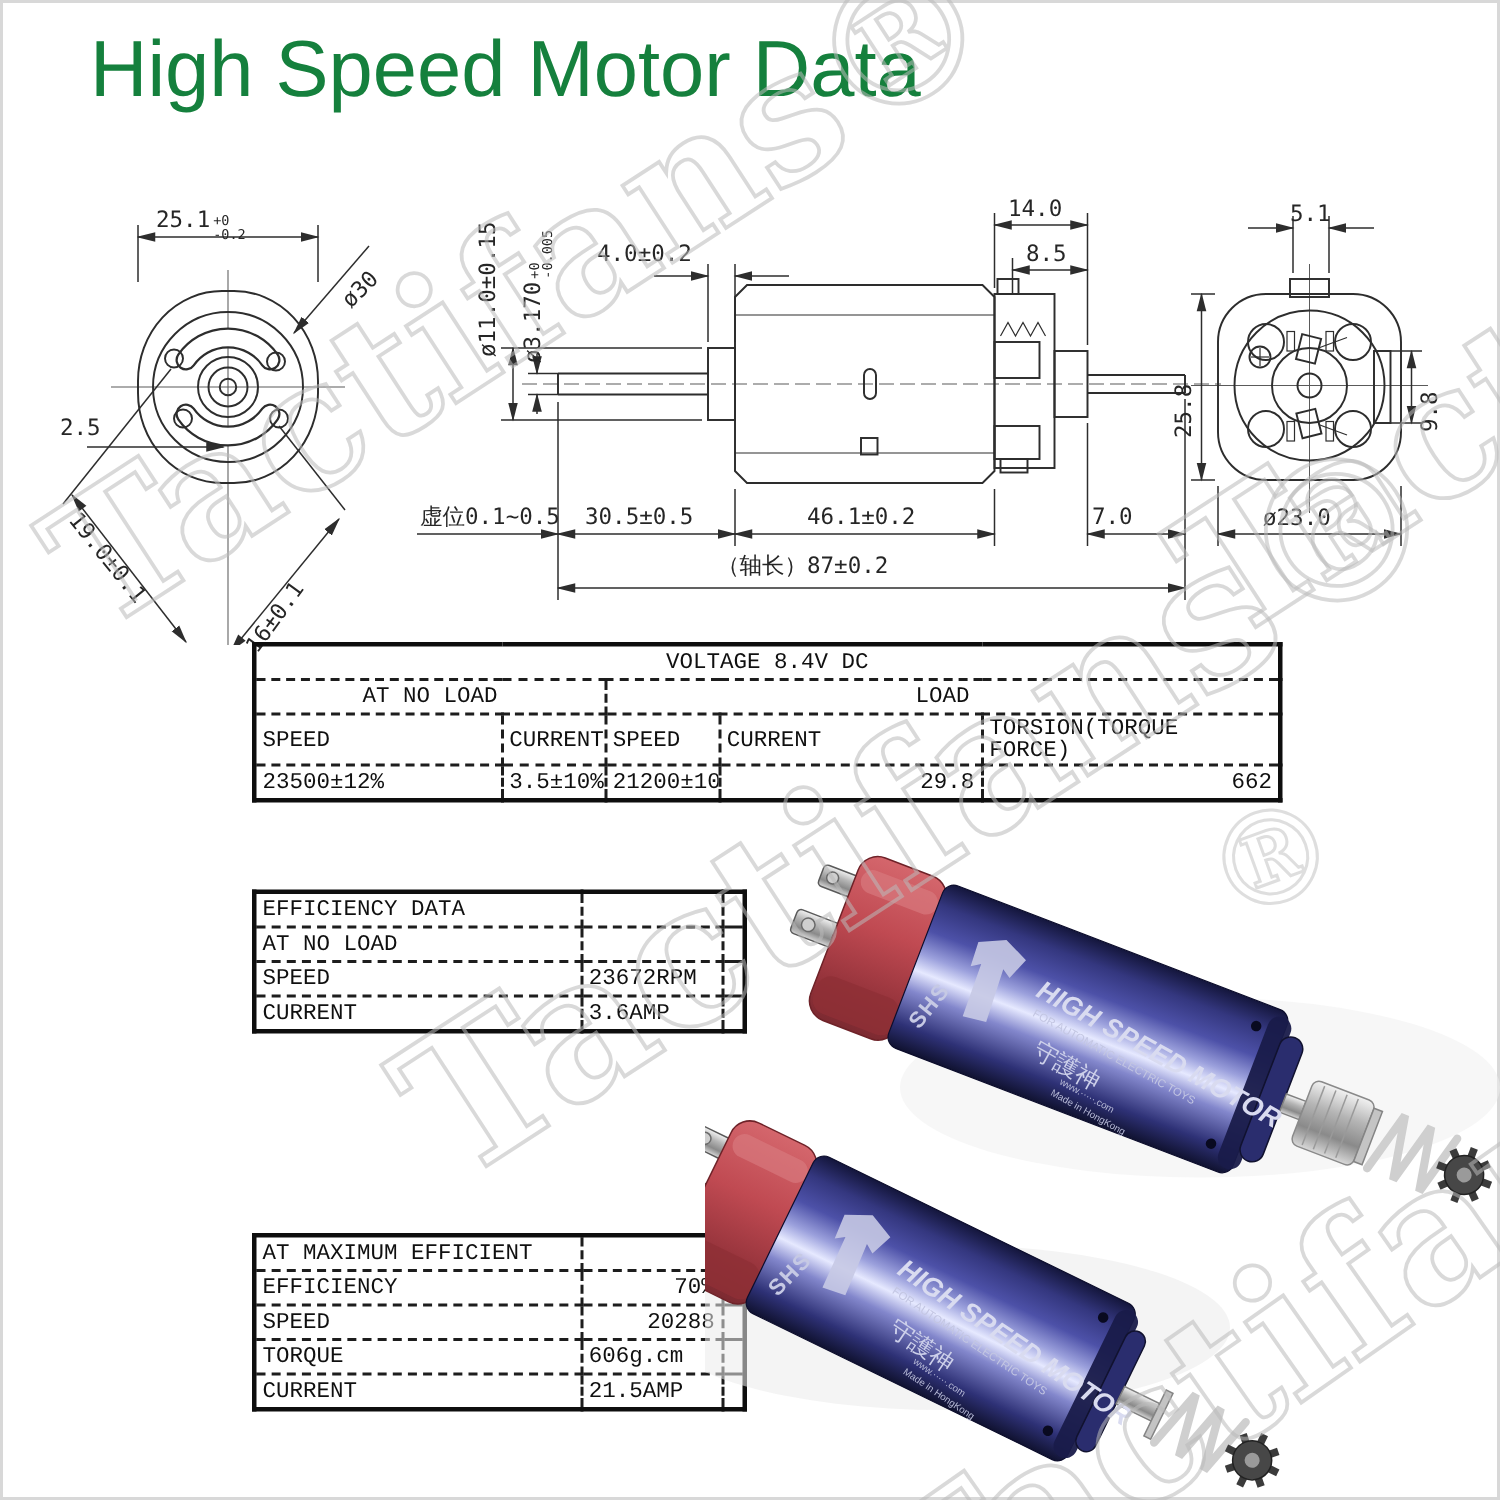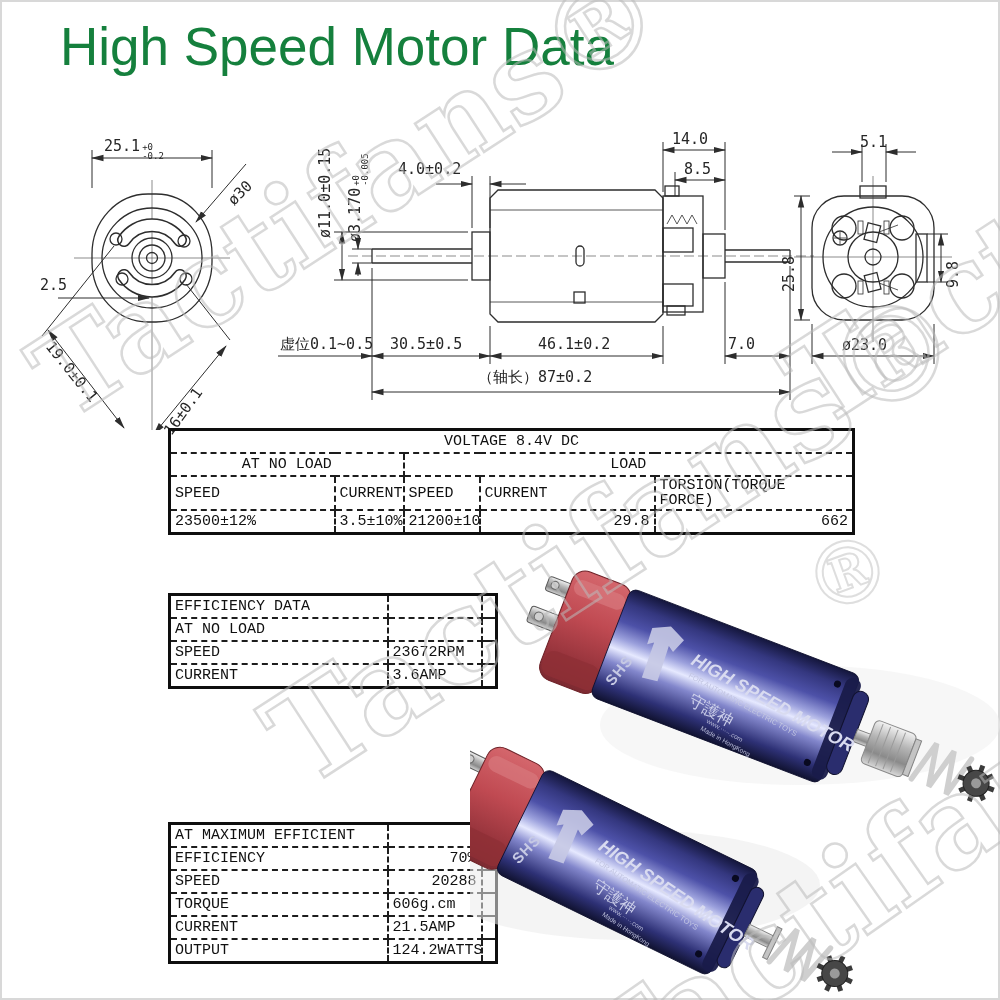--- a/index.html
+++ b/index.html
@@ -312,25 +312,20 @@
       <td></td>
     </tr>
     <tr>
       <td>TORQUE</td>
       <td>606g.cm</td>
       <td></td>
     </tr>
     <tr>
       <td>CURRENT</td>
       <td>21.5AMP</td>
-      <td></td>
-    </tr>
-    <tr>
-      <td>OUTPUT</td>
-      <td>124.2WATTS</td>
       <td></td>
     </tr>
   </tbody>
     </table>
 
   <svg class="photos" width="530" height="445" viewBox="0 0 530 445">
     <defs>
       <linearGradient id="bodyGrad" x1="0" y1="0" x2="0" y2="1">
         <stop offset="0" stop-color="#14163c"></stop>
         <stop offset="0.14" stop-color="#34377f"></stop>

